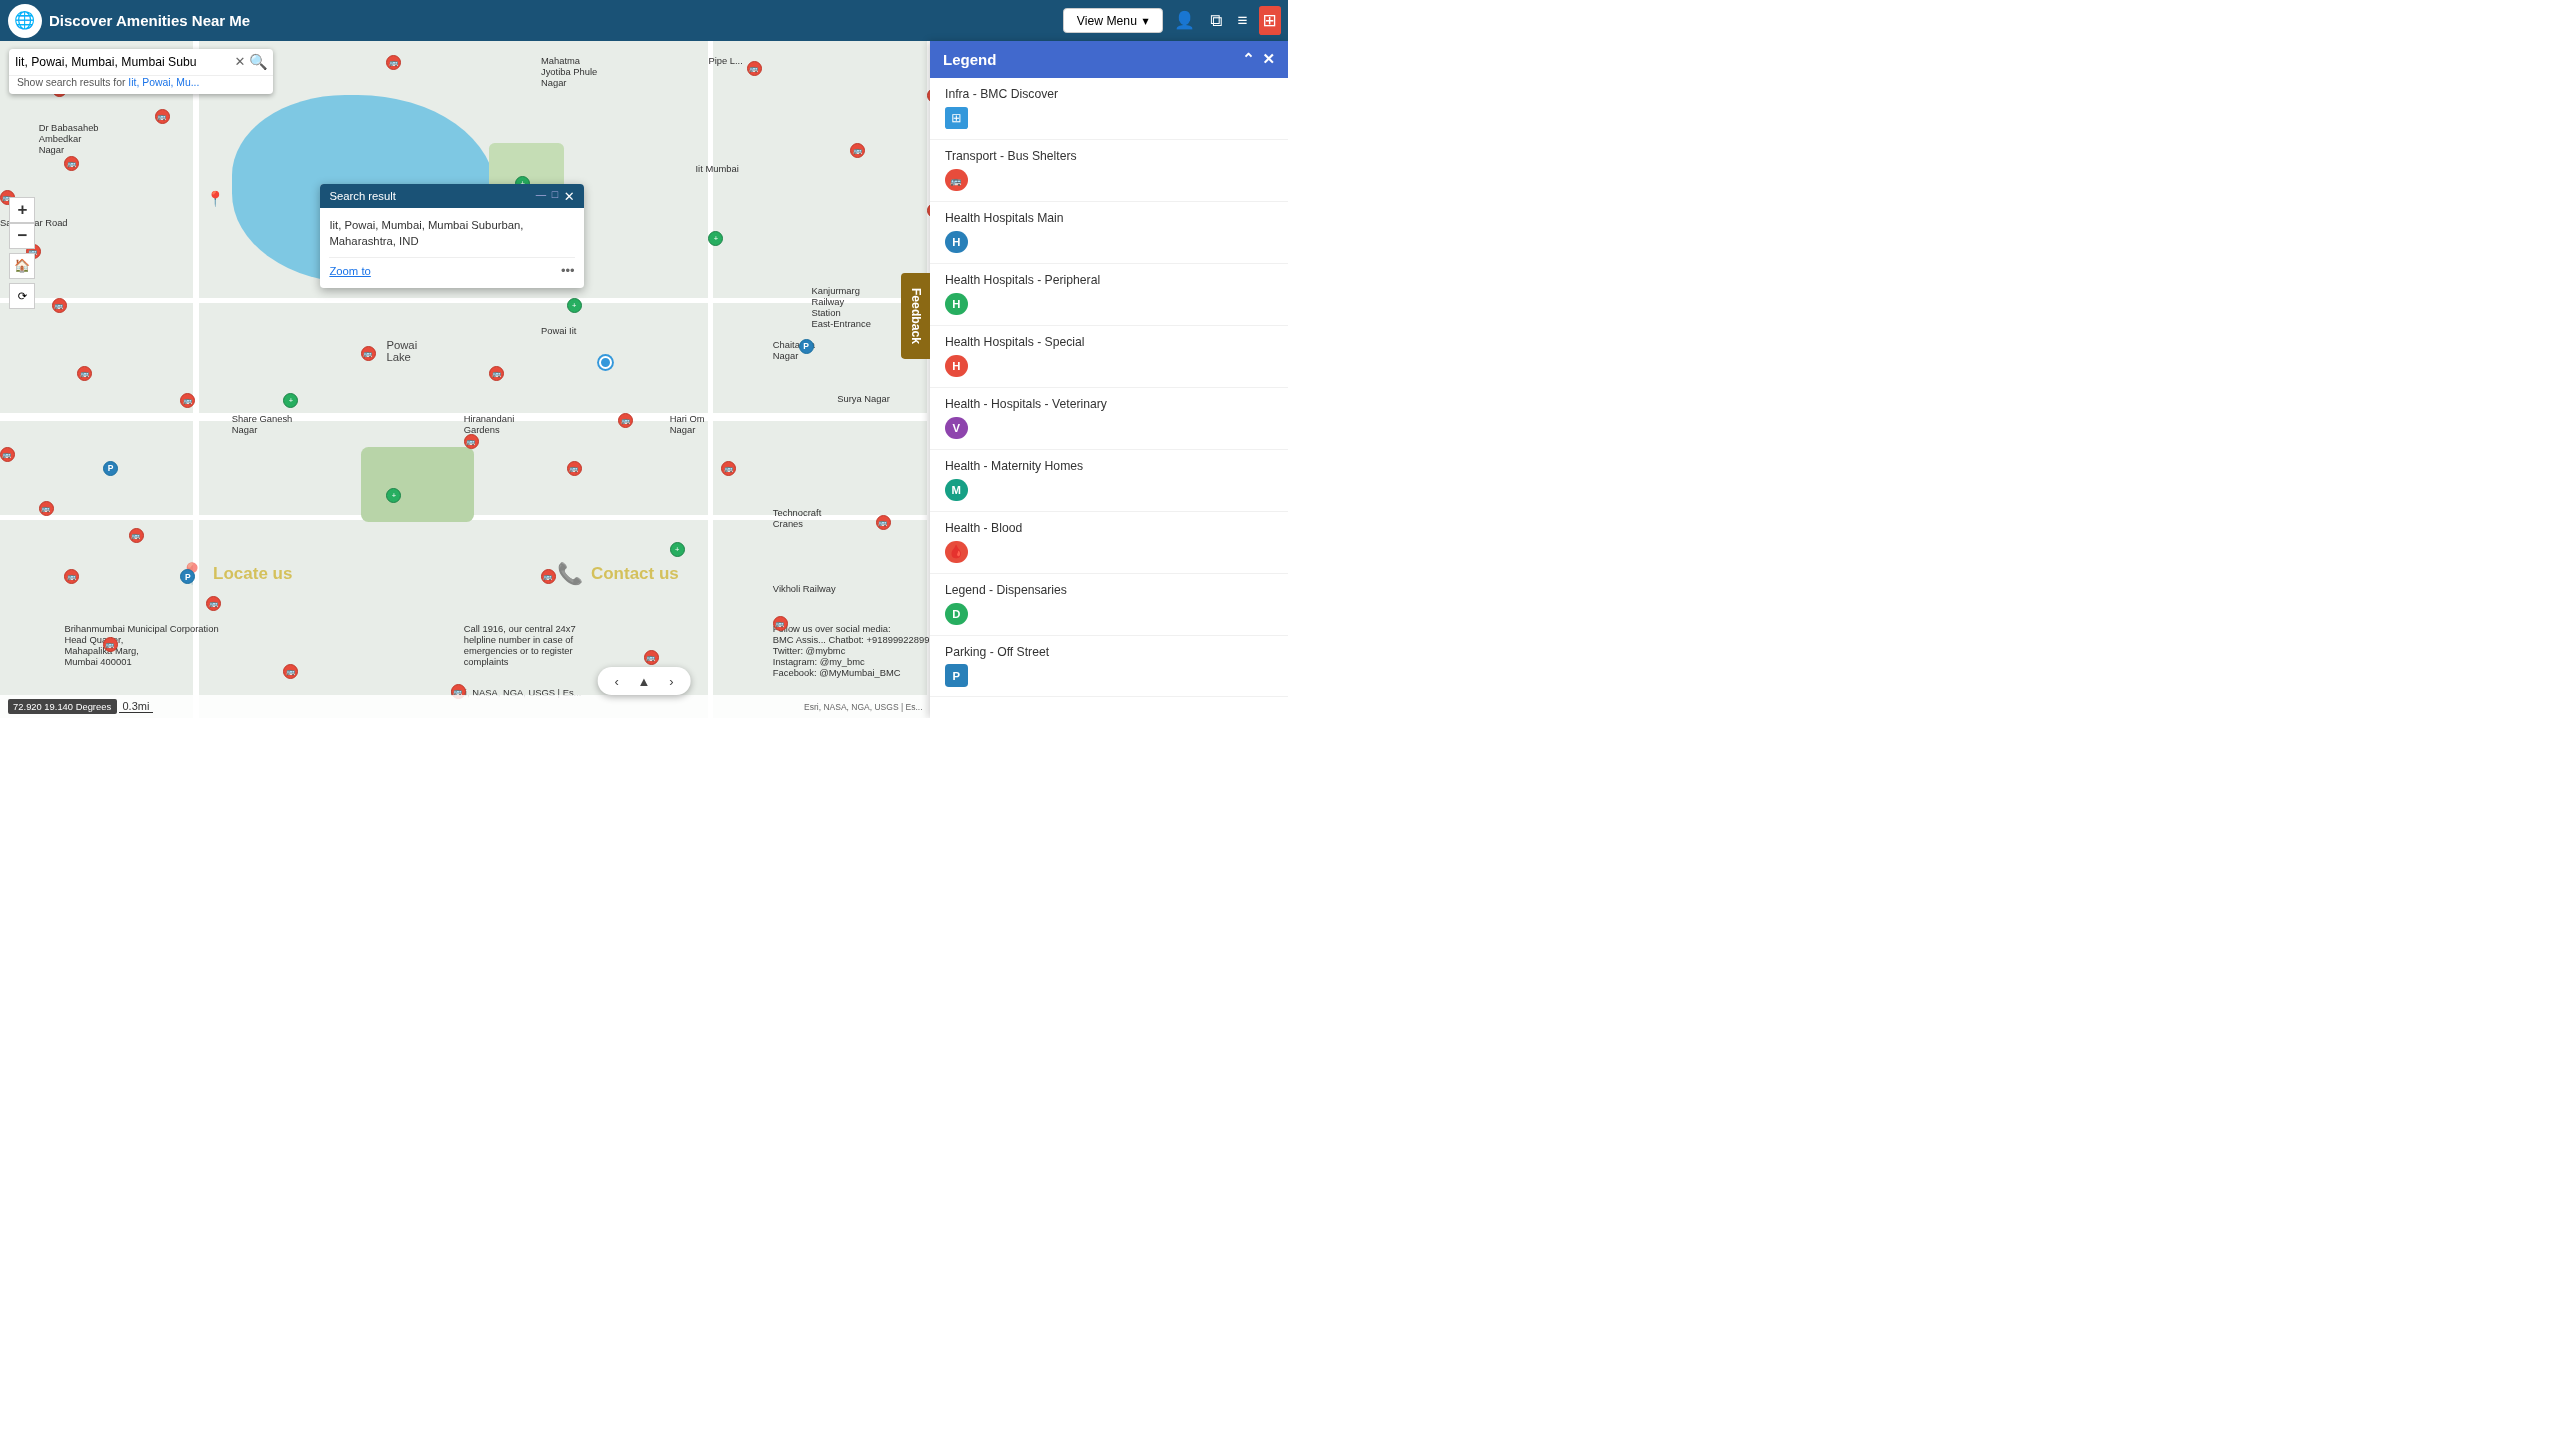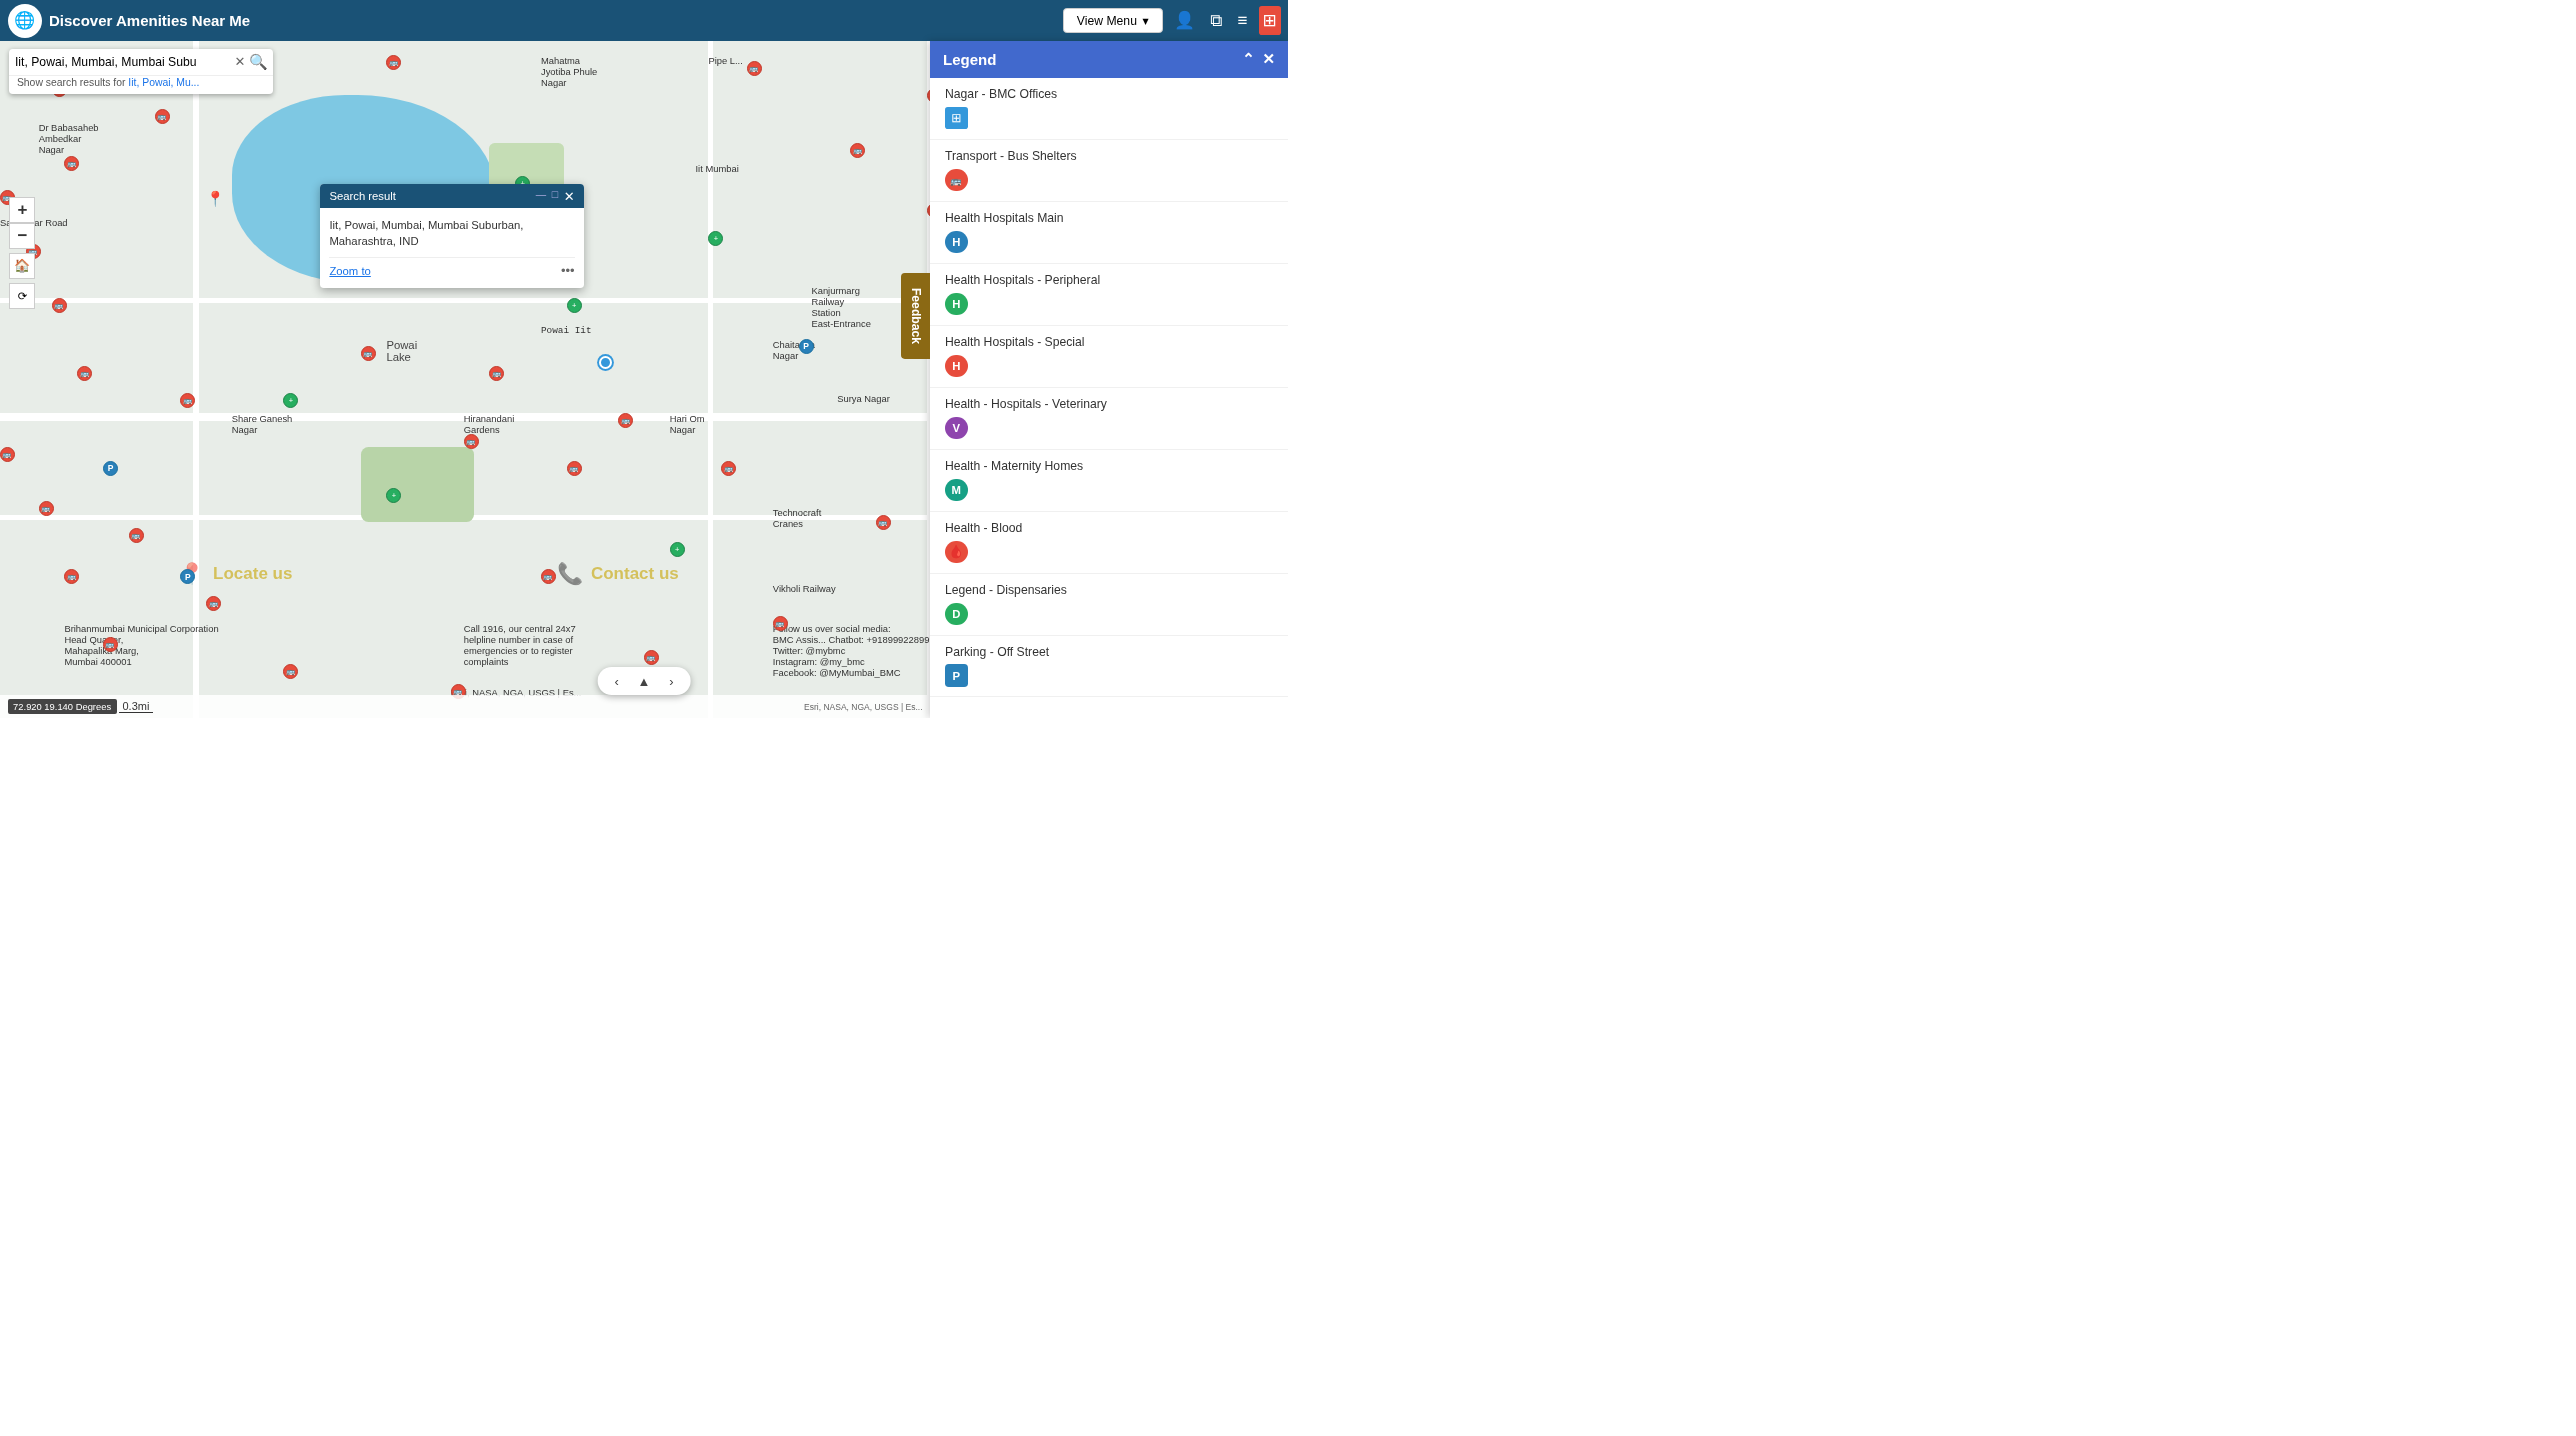--- a/index.html
+++ b/index.html
@@ -281,21 +281,21 @@
     <div class="road-v" style="left:72%;top:0;bottom:0;width:3.8px;"></div>
     <div class="road-v" style="left:80%;top:41px;bottom:0;width:9.4px;background:#ddd;"></div>
 
     <div class="lake" style="top:8%;left:18%;width:264px;height:188px;border-radius:45% 55% 50% 50%;"></div>
 
     <div style="position:absolute;top:60%;left:28%;width:113px;height:75px;background:#b8d4a8;border-radius:7.5px;"></div>
     <div style="position:absolute;top:15%;left:38%;width:75px;height:56px;background:#c5ddb5;border-radius:5.6px;"></div>
 
     <div class="map-label" style="top:2%;left:42%;">Mahatma<br>Jyotiba Phule<br>Nagar</div>
     <div class="map-label" style="top:18%;left:54%;">Iit Mumbai</div>
-    <div class="map-label" style="top:42%;left:42%;font-family:Liberation Mono, monospace;">Powai Iit</div>
+    <div class="map-label" style="top:42%;left:42%;">Powai Iit</div>
     <div class="map-label-lg" style="top:44%;left:30%;">Powai<br>Lake</div>
     <div class="map-label" style="top:55%;left:18%;">Share Ganesh<br>Nagar</div>
     <div class="map-label" style="top:55%;left:36%;">Hiranandani<br>Gardens</div>
     <div class="map-label" style="top:55%;left:52%;">Hari Om<br>Nagar</div>
     <div class="map-label" style="top:44%;left:60%;">Chaitanya<br>Nagar</div>
     <div class="map-label" style="top:52%;left:65%;">Surya Nagar</div>
     <div class="map-label" style="top:12%;left:3%;">Dr Babasaheb<br>Ambedkar<br>Nagar</div>
     <div class="map-label" style="top:62%;left:60%;margin-top:46px;">Technocraft<br>Cranes</div>
     <div class="map-label" style="top:2%;left:55%;">Pipe L...</div>
     <div class="map-label" style="top:30%;left:73%;">L B S Road</div>
@@ -411,21 +411,21 @@
 <div id="legend-panel">
   <div id="legend-header">
     <span>Legend</span>
     <div id="legend-header-controls">
       <span class="legend-header-btn">⌃</span>
       <span class="legend-header-btn">✕</span>
     </div>
   </div>
 
   <div class="legend-item">
-    <div class="legend-label">Nagar - BMC Offices</div>
+    <div class="legend-label">Infra - BMC Discover</div>
     <div class="legend-icon-row">
       <div class="li-building">⊞</div>
     </div>
   </div>
 
   <div class="legend-item">
     <div class="legend-label">Transport - Bus Shelters</div>
     <div class="legend-icon-row">
       <div class="li-bus">🚌</div>
     </div>

